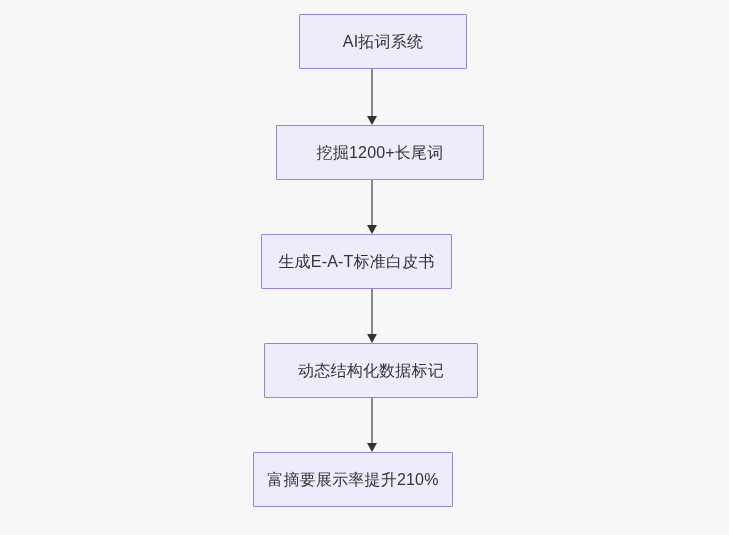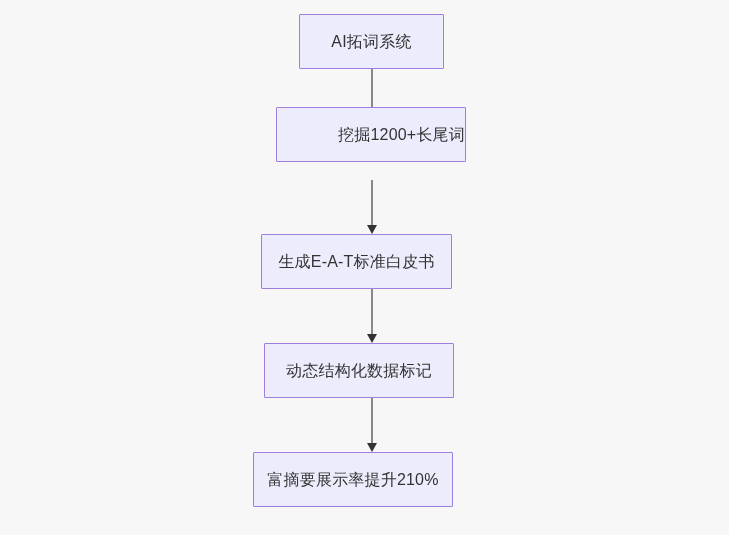--- a/index.html
+++ b/index.html
@@ -55,48 +55,48 @@
     border-left: 5px solid transparent;
     border-right: 5px solid transparent;
     border-top: 9px solid #333333;
   }
 </style>
 </head>
 <body>
 
 <div id="flowchart">
 
-  <div class="node" style="left:299px; top:14px; width:145px; height:55px;">
+  <div class="node" style="left:299px; top:14px; width:168px; height:55px;">
     <span class="node-label">AI拓词系统</span>
   </div>
 
   <div class="edge" style="left:371px; top:69px; width:2px; height:56px;">
     <div class="edge-line" style="height:48px;"></div>
     <div class="edge-head" style="top:47px;"></div>
   </div>
 
-  <div class="node" style="left:276px; top:107px; width:190px; height:55px;justify-content:flex-end;">
+  <div class="node" style="left:276px; top:125px; width:208px; height:55px;">
     <span class="node-label">挖掘1200+长尾词</span>
   </div>
 
   <div class="edge" style="left:371px; top:180px; width:2px; height:54px;">
     <div class="edge-line" style="height:46px;"></div>
     <div class="edge-head" style="top:45px;"></div>
   </div>
 
   <div class="node" style="left:261px; top:234px; width:191px; height:55px;">
     <span class="node-label">生成E-A-T标准白皮书</span>
   </div>
 
   <div class="edge" style="left:371px; top:289px; width:2px; height:54px;">
     <div class="edge-line" style="height:46px;"></div>
     <div class="edge-head" style="top:45px;"></div>
   </div>
 
-  <div class="node" style="left:264px; top:343px; width:190px; height:55px;">
+  <div class="node" style="left:264px; top:343px; width:214px; height:55px;">
     <span class="node-label">动态结构化数据标记</span>
   </div>
 
   <div class="edge" style="left:371px; top:398px; width:2px; height:54px;">
     <div class="edge-line" style="height:46px;"></div>
     <div class="edge-head" style="top:45px;"></div>
   </div>
 
   <div class="node" style="left:253px; top:452px; width:200px; height:55px;">
     <span class="node-label">富摘要展示率提升210%</span>

